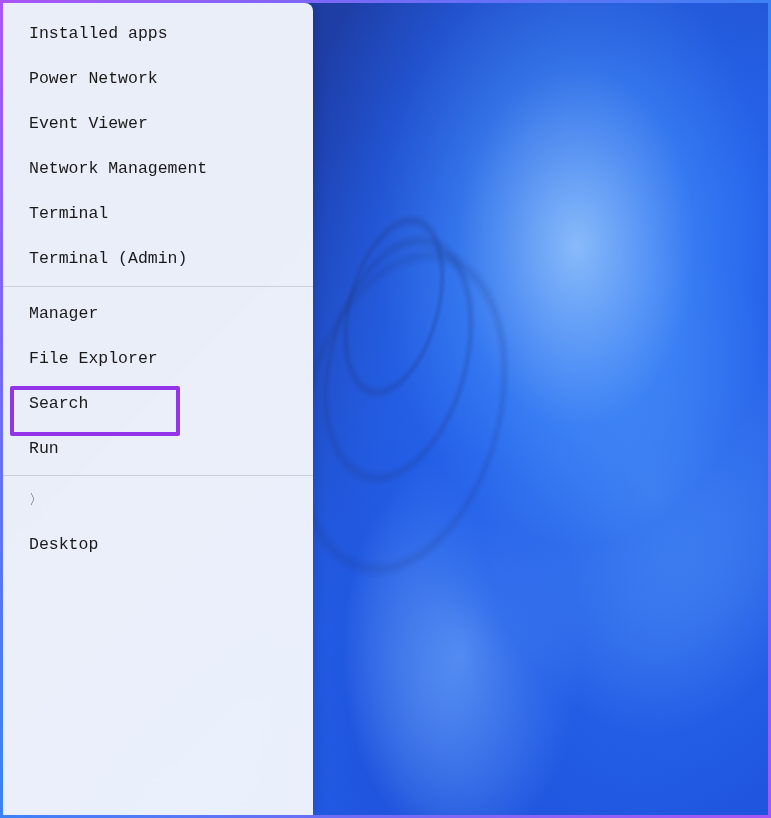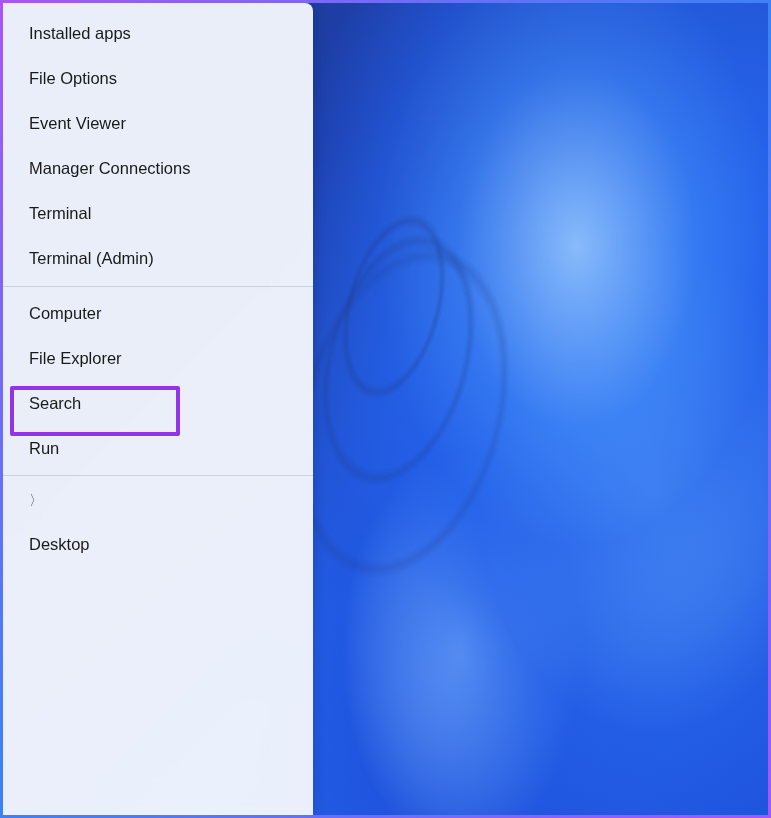--- a/index.html
+++ b/index.html
@@ -1,18 +1,19 @@
 <!DOCTYPE html>
 <html><head>
   <meta charset="utf-8">
   <style>
     * {
       margin: 0;
       padding: 0;
       box-sizing: border-box;
+      font-family: Liberation Mono, monospace;
     }
     
     body {
       width: 771px;
       height: 818px;
       font-family: 'Segoe UI', Tahoma, sans-serif;
       overflow: hidden;
       position: relative;
     }
     
@@ -110,39 +111,39 @@
 
 <div class="outer-border">
   <div class="wallpaper"></div>
 
   <div class="context-menu">
 
     <div class="menu-item">
       <span>Installed apps</span>
     </div>
     <div class="menu-item">
-      <span>File Options</span>
+      <span>Power Network</span>
     </div>
     <div class="menu-item">
       <span>Event Viewer</span>
     </div>
     <div class="menu-item">
-      <span>Manager Connections</span>
+      <span>Network Management</span>
     </div>
     <div class="menu-item">
       <span>Terminal</span>
     </div>
     <div class="menu-item">
       <span>Terminal (Admin)</span>
     </div>
 
     <div class="menu-separator"></div>
 
     <div class="menu-item">
-      <span>Computer</span>
+      <span>Manager</span>
     </div>
     <div class="menu-item">
       <span>File Explorer</span>
     </div>
     <div class="menu-item">
       <span>Search</span>
     </div>
     <div class="menu-item">
       <span>Run</span>
     </div>

